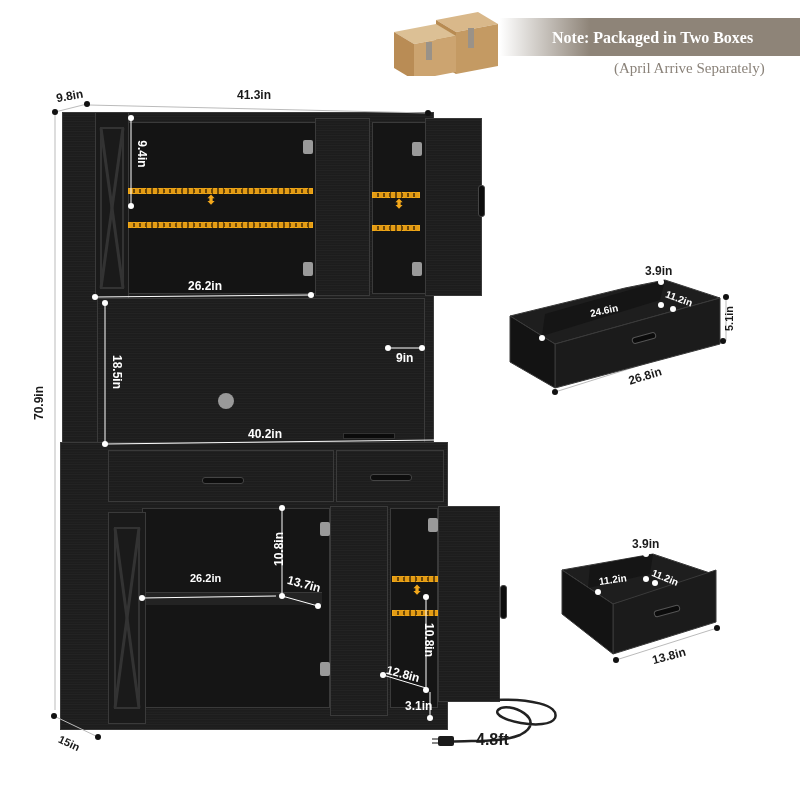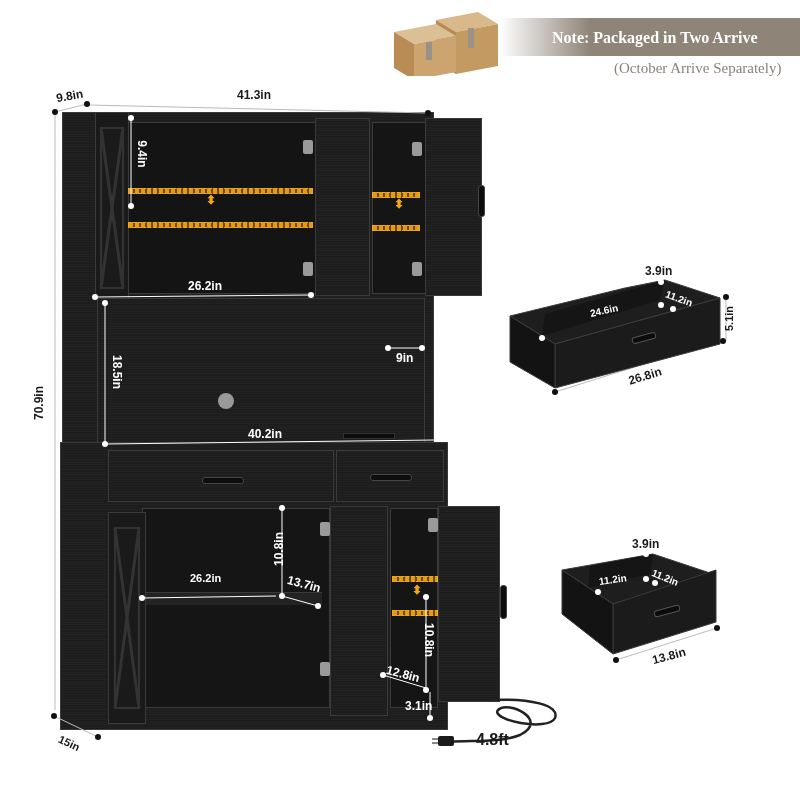--- a/index.html
+++ b/index.html
@@ -27,22 +27,22 @@
     <polygon points="46,10 88,2 108,14 66,22" fill="#d9b88a"></polygon>
     <polygon points="66,22 108,14 108,56 66,64" fill="#c49a63"></polygon>
     <polygon points="46,10 66,22 66,64 46,52" fill="#b88b52"></polygon>
     <rect x="78" y="18" width="6" height="20" fill="#9a9288"></rect>
     <polygon points="4,22 46,14 66,26 24,34" fill="#dcc095"></polygon>
     <polygon points="24,34 66,26 66,62 24,70" fill="#cca470"></polygon>
     <polygon points="4,22 24,34 24,70 4,58" fill="#b98c55"></polygon>
     <rect x="36" y="32" width="6" height="18" fill="#9a9288"></rect>
   </svg>
 </div>
-<div class="abs" style="left:552px; top:29px; font-family:'Liberation Serif', serif; font-weight:bold; font-size:16px; color:#ffffff; white-space:nowrap;">Note: Packaged in Two Arrive</div>
-<div class="abs" style="left:614px; top:60px; font-family:'Liberation Serif', serif; font-size:15px; color:#8a8279; white-space:nowrap;">(October Arrive Separately)</div>
+<div class="abs" style="left:552px; top:29px; font-family:'Liberation Serif', serif; font-weight:bold; font-size:16px; color:#ffffff; white-space:nowrap;">Note: Packaged in Two Boxes</div>
+<div class="abs" style="left:614px; top:60px; font-family:'Liberation Serif', serif; font-size:15px; color:#8a8279; white-space:nowrap;">(April Arrive Separately)</div>
 
 <div>
 
   <div class="panel wood" style="left:62px; top:112px; width:372px; height:335px; background-color:#1c1c1c;"></div>
 
   <div class="panel" style="left:128px; top:122px; width:240px; height:172px; background:#141414;"></div>
 
   <div class="xpanel" style="left:95px; top:112px; width:32px; height:185px; background:#1a1a1a; border:1px solid #3a3a3a;">
     <svg viewBox="0 0 32 185" preserveAspectRatio="none">
         <rect x="5" y="15" width="22" height="160" fill="none" stroke="#333" stroke-width="2"></rect>

